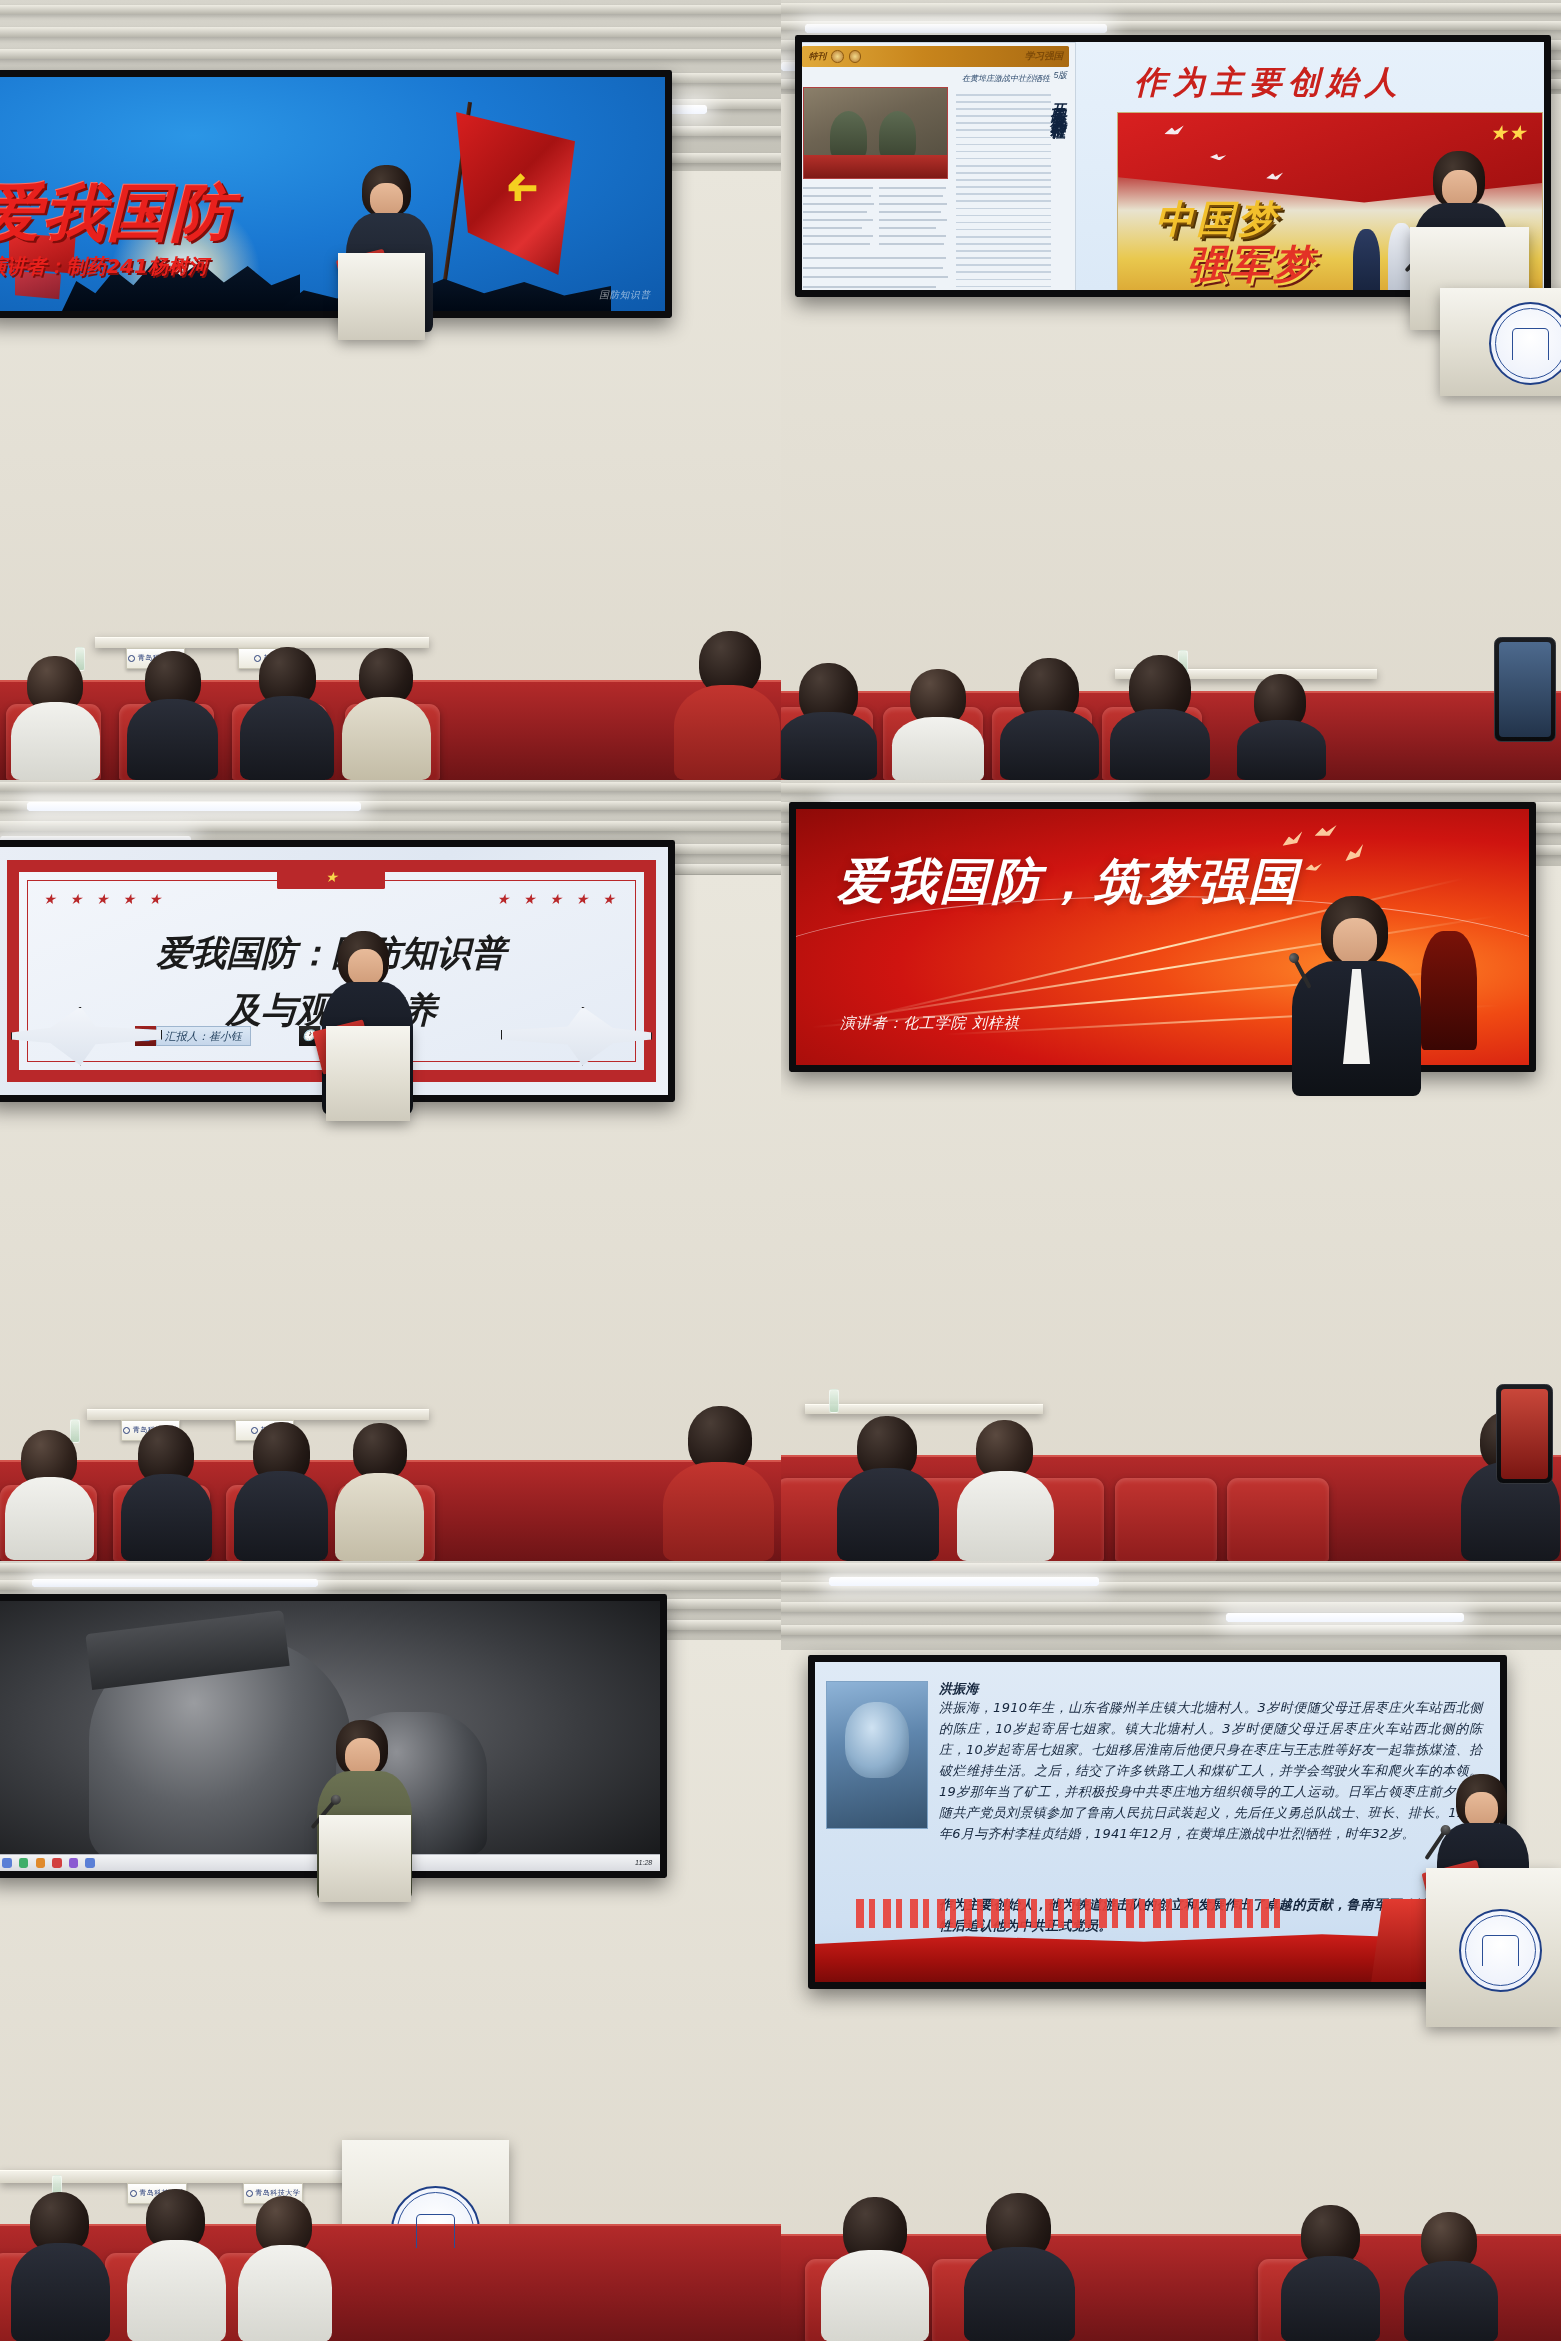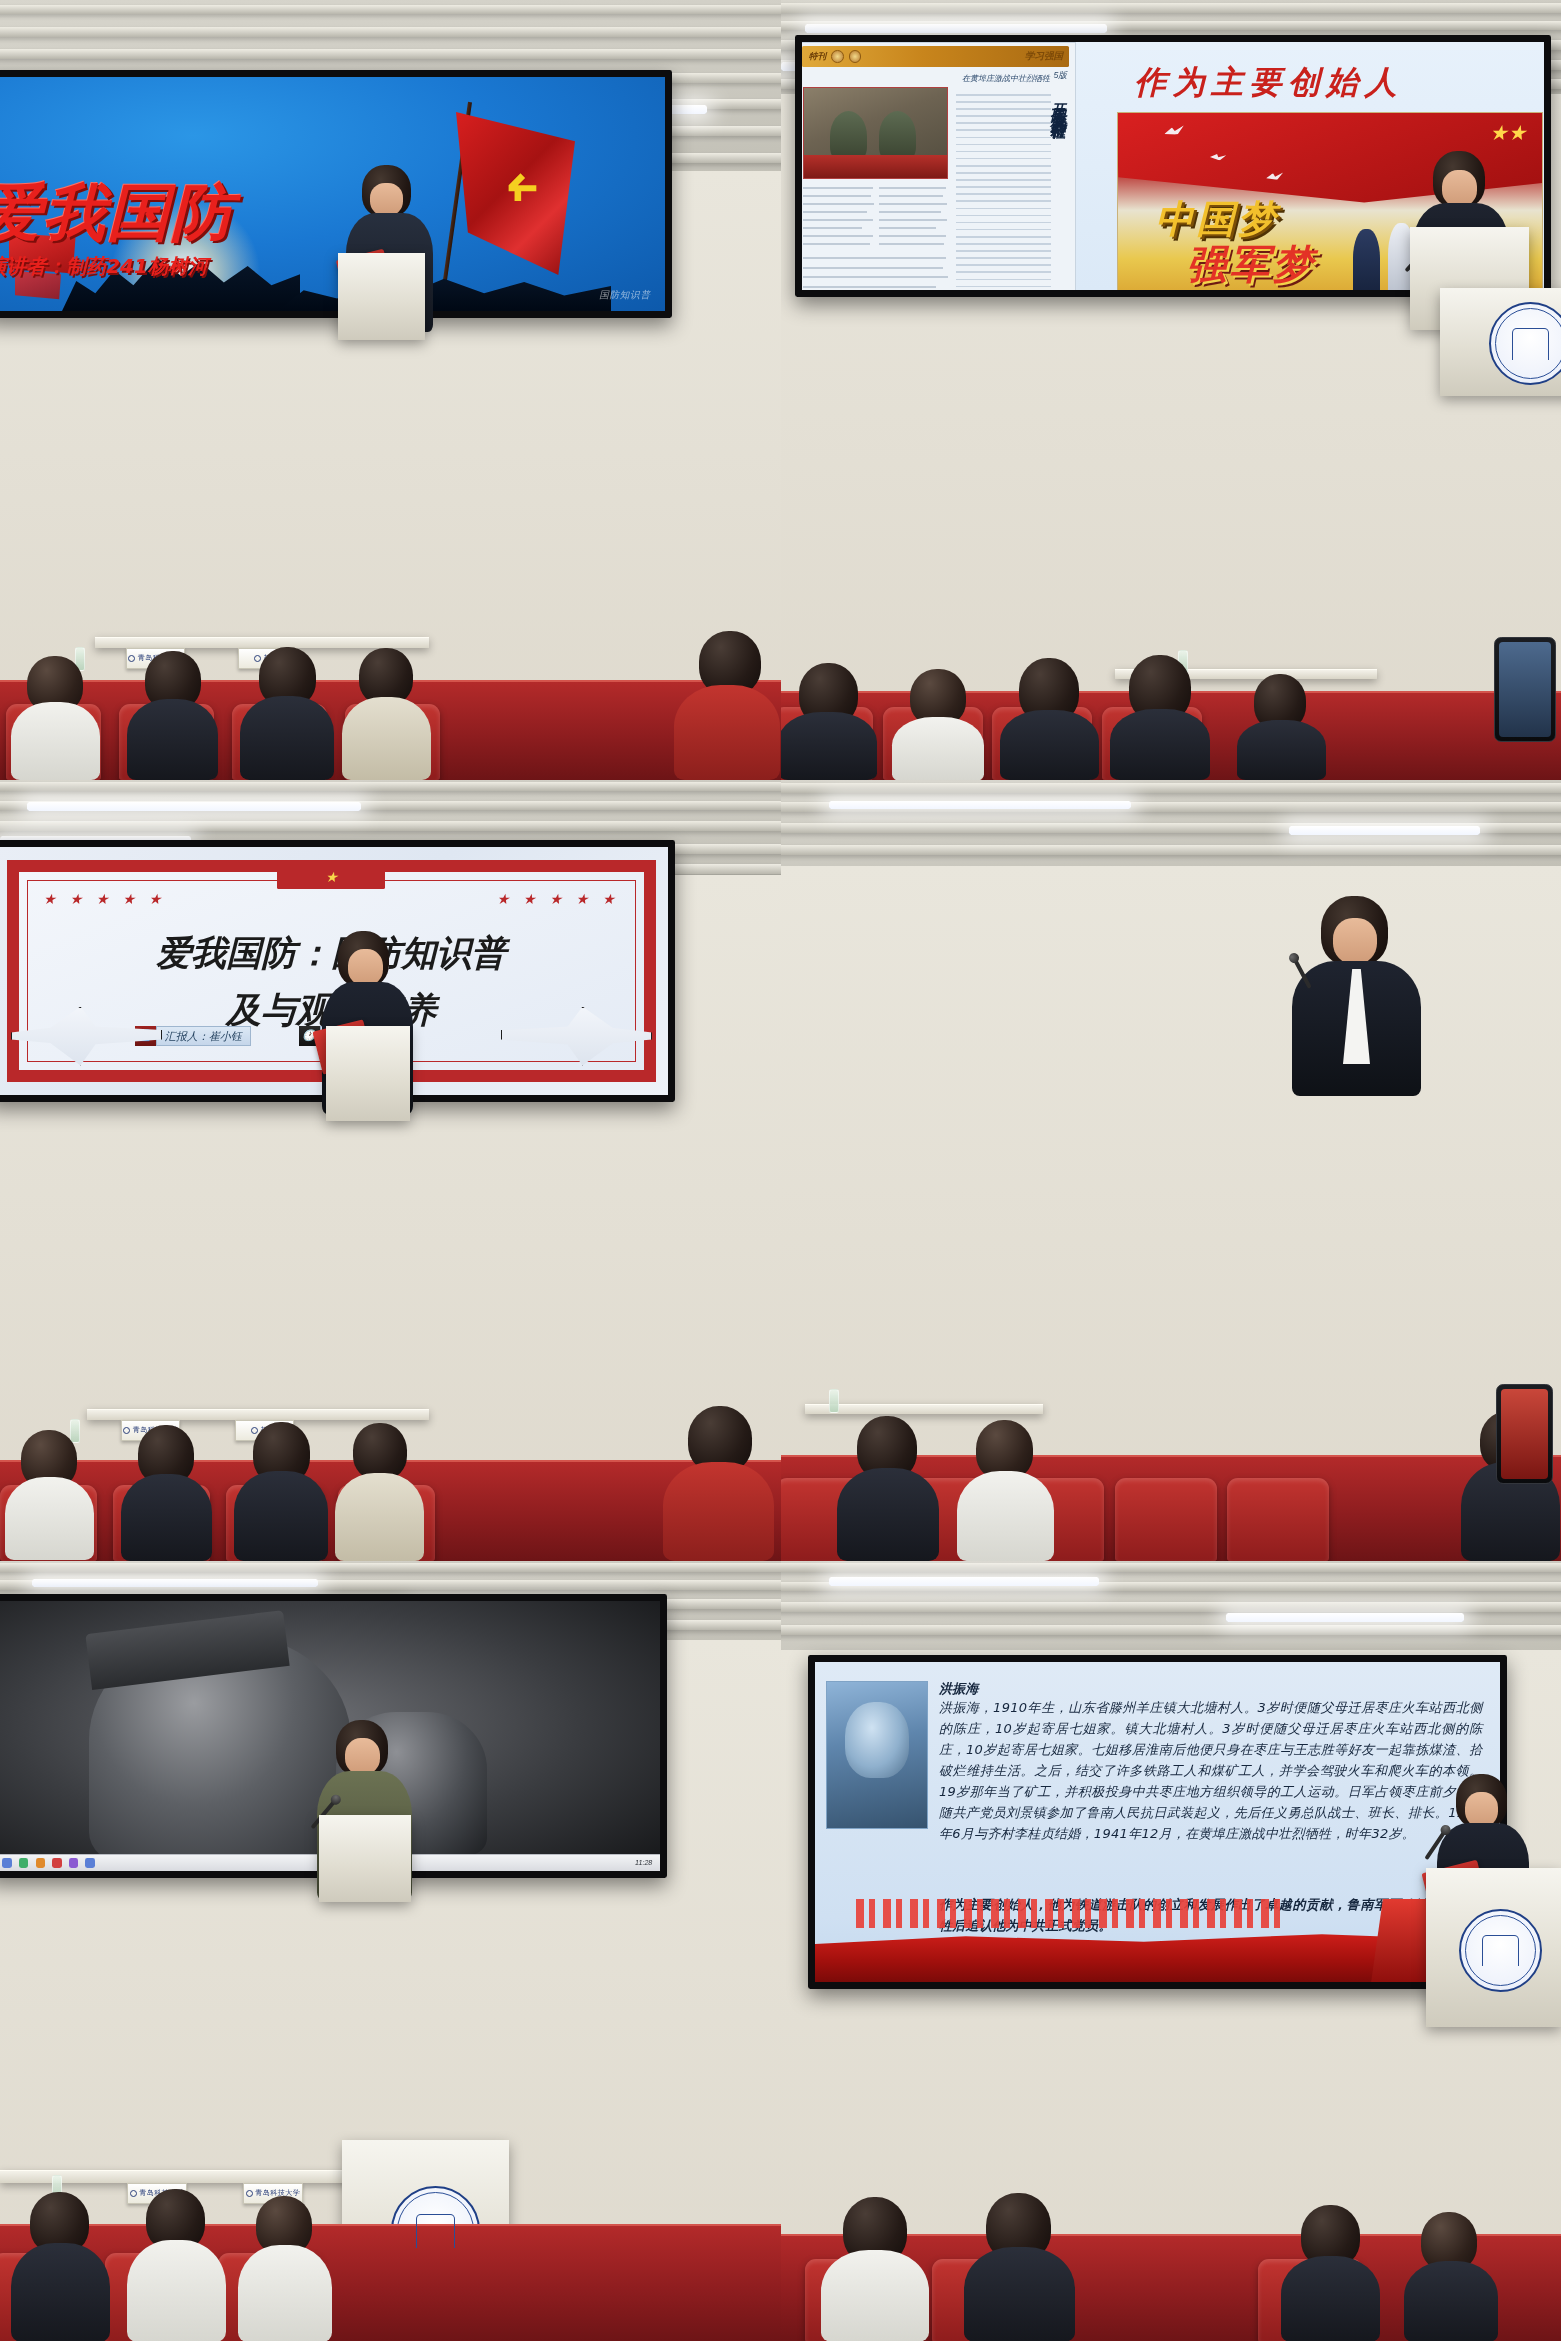--- a/index.html
+++ b/index.html
@@ -628,20 +628,40 @@
     <div class="ceiling" style="height:86px">
       <div class="slat" style="top:3.2px"></div>
         <div class="slat" style="top:22px"></div>
       <div class="slat" style="top:43px"></div>
         <div class="slat" style="top:65px"></div>
       <div class="tube" style="left:48px;top:20.7px;width:302px"></div>
       <div class="tube" style="left:508px;top:46px;width:191px"></div>
     </div>
     <div class="wall" style="top:86px;bottom:0"></div>
 
+    <div class="screen" style="left:8px; top:22px; width:747px; height:270px;">
+      <div class="slide">
+        <div class="s4-bg">
+          <div class="ray" style="left:4%;top:62%;width:92%;transform:rotate(-9deg)"></div>
+          <div class="ray" style="left:2%;top:74%;width:88%;transform:rotate(-5deg)"></div>
+          <div class="ray" style="left:8%;top:54%;width:84%;transform:rotate(-13deg)"></div>
+          <div class="ray" style="left:20%;top:82%;width:76%;transform:rotate(-3deg);opacity:.7"></div>
+          <div class="swoosh" style="left:-10%;top:34%;width:120%;height:70%"></div>
+        </div>
+        <div class="s4-doves" style="left:477px;top:17.5px;width:111px;height:56px;">
+          <div class="d" style="left:8px;top:8px;transform:rotate(-24deg)"></div>
+          <div class="d" style="left:41px;top:0px;transform:rotate(-14deg)"></div>
+          <div class="d" style="left:70px;top:22px;transform:rotate(-32deg)"></div>
+          <div class="d" style="left:32px;top:37px;transform:rotate(-8deg);width:17.5px;height:7.1px"></div>
+        </div>
+        <div class="s4-sold" style="right:52px;width:56px;height:119px;"></div>
+        <div class="s4-title" style="left:41px;top:40px;">爱我国防，筑梦强国</div>
+        <div class="s4-sub" style="left:44px;top:205px;">演讲者：化工学院 刘梓祺</div>
+      </div>
+    </div>
 
     <div class="presenter" style="left:508px;top:116px;width:135px;height:199px;">
       <div class="p-head" style="left:32px;top:0;width:67px;height:70px;"></div>
       <div class="p-face" style="left:44px;top:22px;width:44px;height:46px;"></div>
       <div class="p-torso" style="left:3.2px;top:65px;width:129px;height:135px;"></div>
       <div style="position:absolute;left:54px;top:73px;width:27px;height:95px;background:#f4f4f2;
                   clip-path: polygon(34% 0,66% 0,100% 100%,0 100%);"></div>
       <div class="mic" style="left:19px;top:60px;height:32px;transform:rotate(-28deg)">
           <span class="ball"></span>
         </div>

